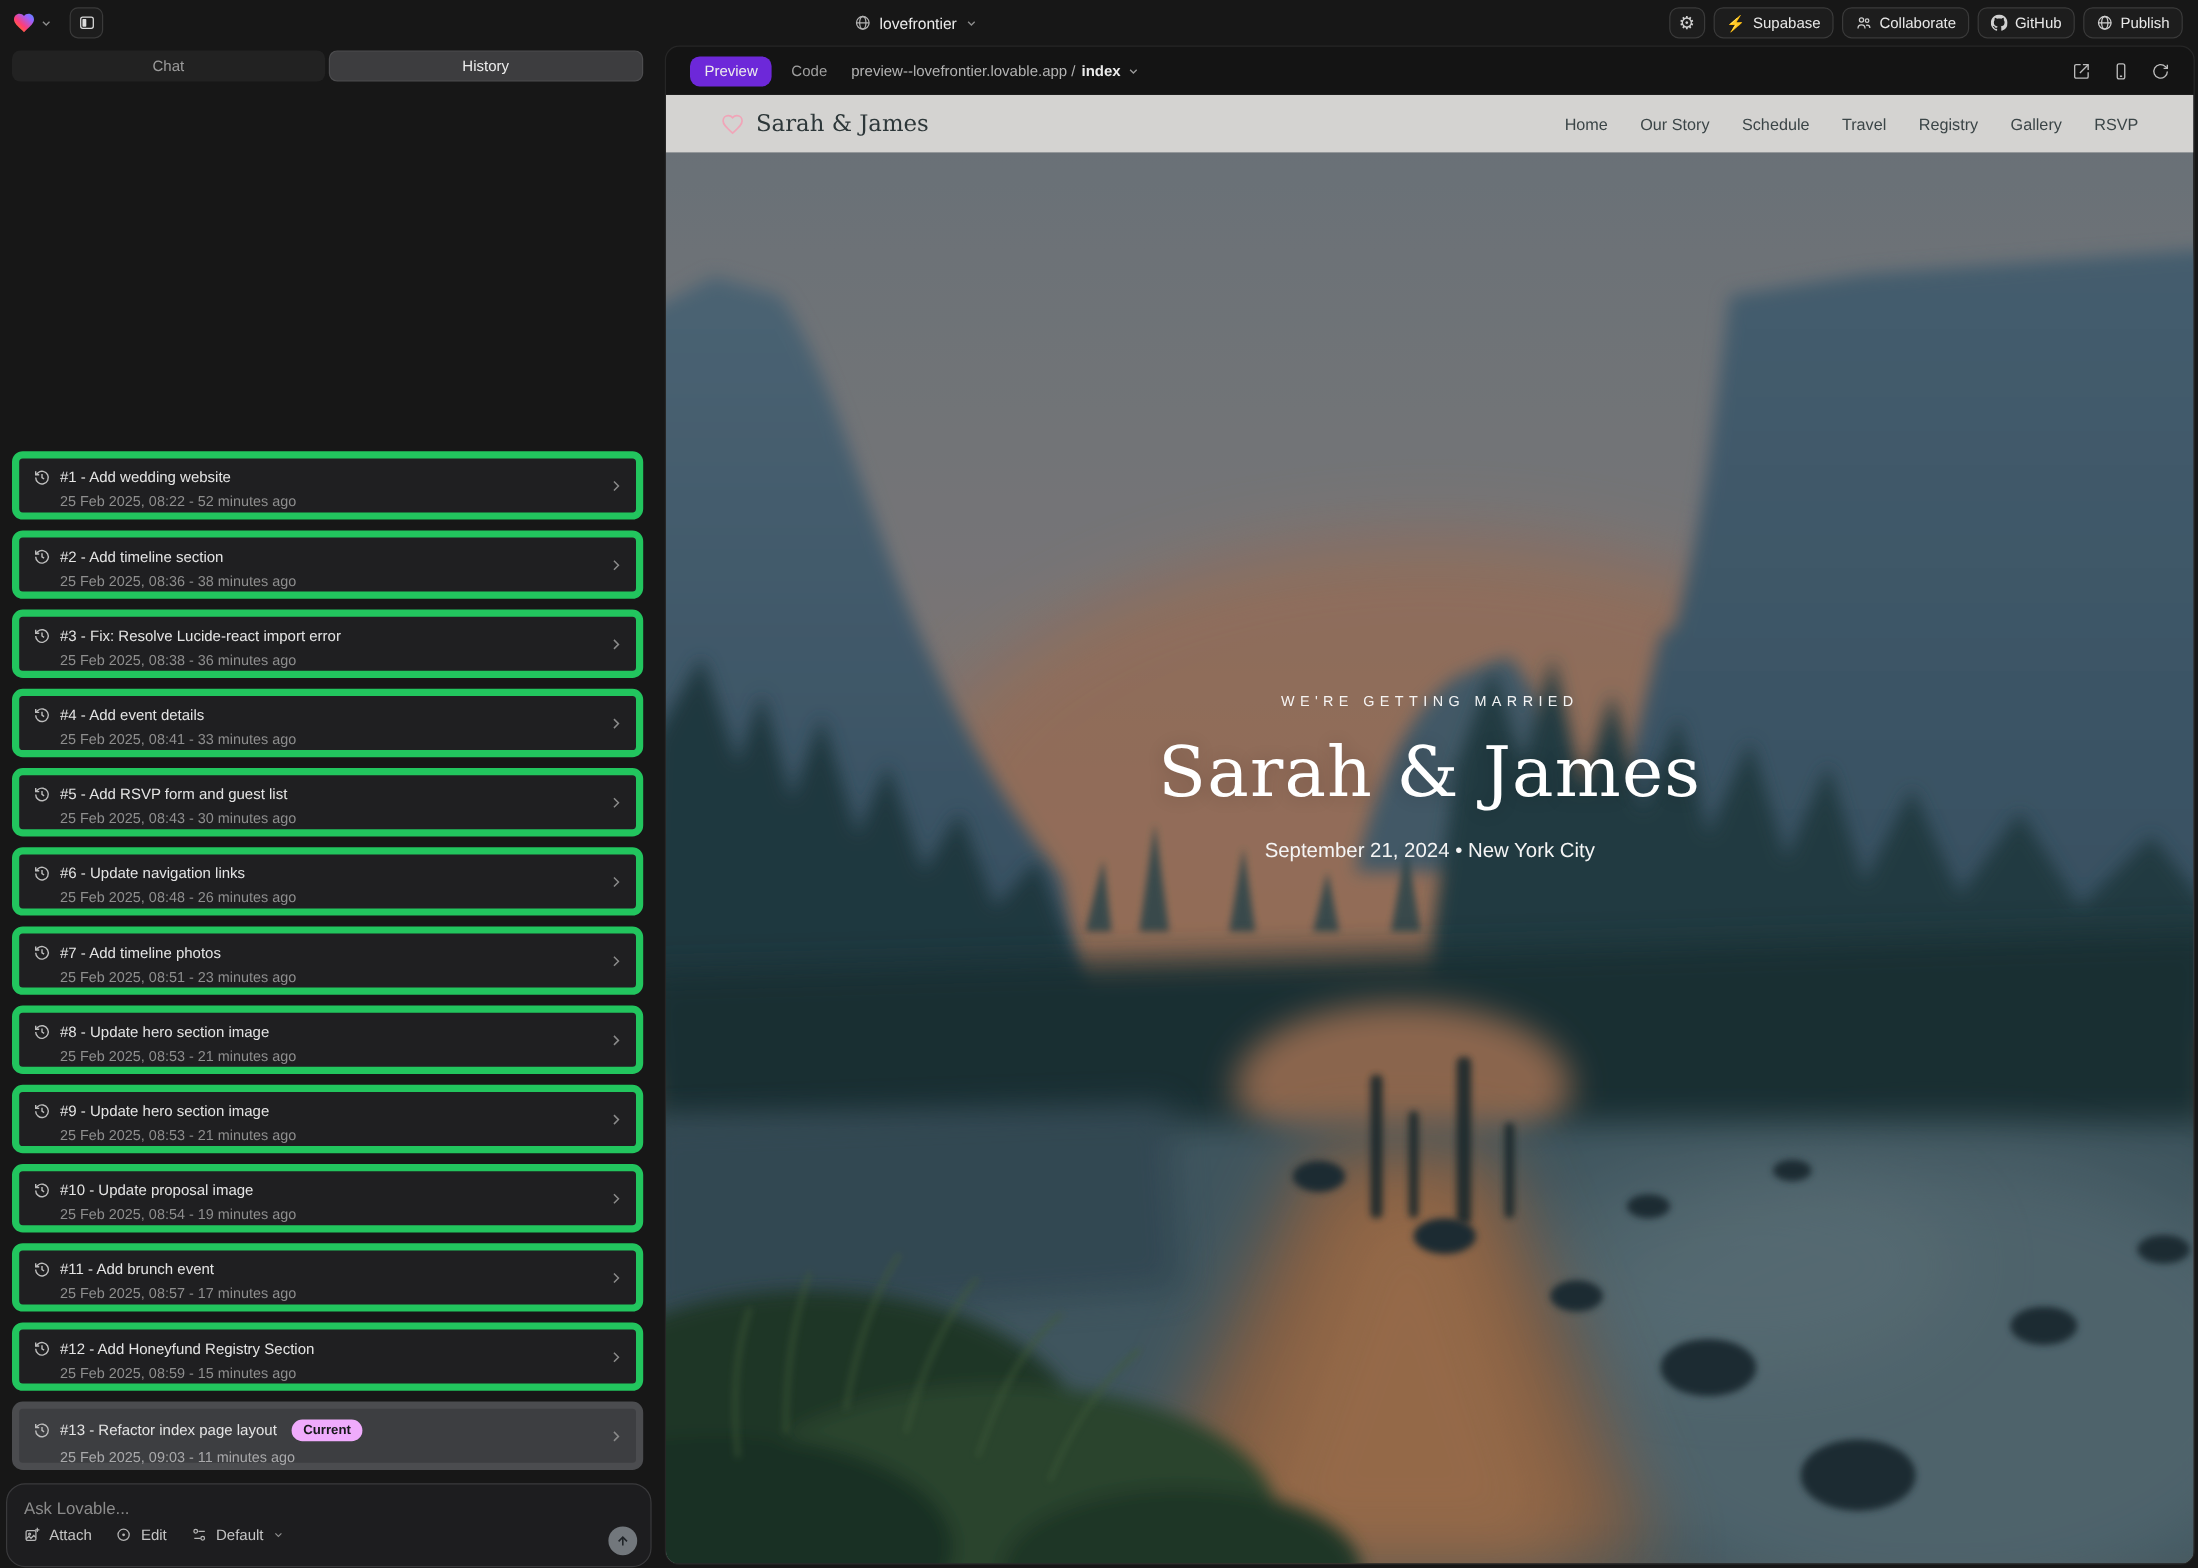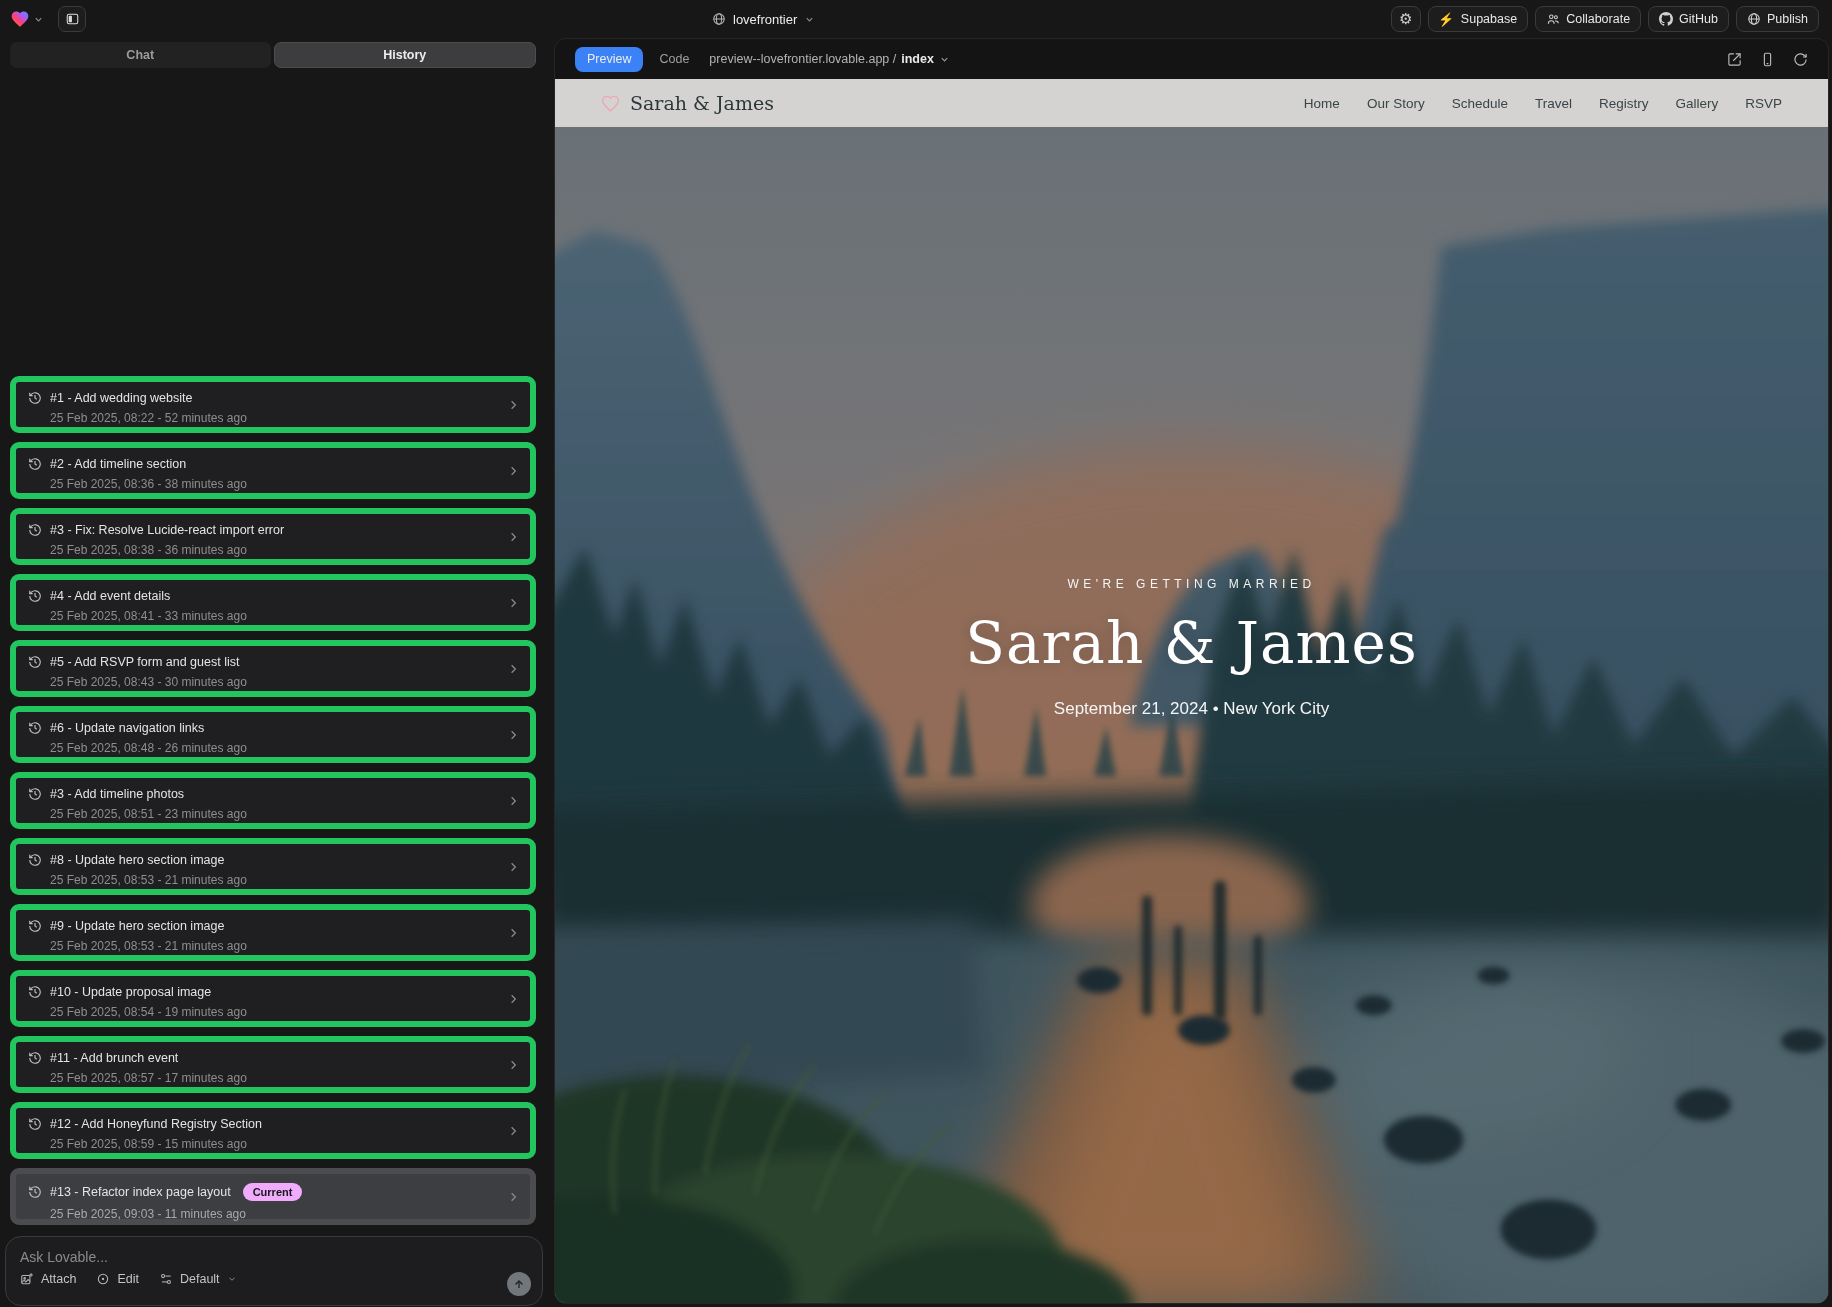--- a/index.html
+++ b/index.html
@@ -23,21 +23,21 @@
   .tb-btn{height:26px;display:flex;align-items:center;gap:6px;padding:0 10px;border:1px solid #3a3a3a;
           background:#1d1d1d;border-radius:8px;color:#e8e8e8;font-size:12.5px;cursor:pointer;}
   .tb-btn .glyph{width:14px;height:14px;color:#d0d0d0;}
   .gear-btn{width:30px;padding:0;justify-content:center;font-size:15px;color:#cfcfcf;}
   .bolt{color:#3ecf8e;font-size:13px;line-height:1;}
 
   
   .sidebar{position:absolute;top:38px;left:0;width:547px;bottom:0;}
   .tabs{position:absolute;top:4px;left:10px;right:11px;height:26px;display:flex;gap:3px;}
   .tab{flex:1;border-radius:7px;font-size:12.5px;display:flex;align-items:center;justify-content:center;
-       color:#9c9c9c;background:#222222;cursor:pointer;box-sizing:border-box;font-weight:bold;}
+       color:#9c9c9c;background:#222222;cursor:pointer;box-sizing:border-box;}
   .tab.active{background:#3d3d3f;color:#ededed;border:1px solid #4d4d4f;}
   .history-list{position:absolute;top:338px;left:10px;right:11px;display:flex;flex-direction:column;gap:9px;}
   .hist-item{position:relative;height:57px;background:#1f1f21;border:6px solid #22c55e;border-radius:9px;
              padding:9px 30px 9px 12px;box-sizing:border-box;cursor:pointer;}
   .hist-item.active{background:#3d3e41;border-color:#4b4c4f;}
   .hist-row1{display:flex;align-items:center;gap:8px;}
   .hist-icon{width:14px;height:14px;color:#bdbdbd;flex:0 0 auto;}
   .hist-title{font-size:12.5px;color:#e4e4e4;white-space:nowrap;}
   .badge{background:#f0abfc;color:#17181a;font-size:11px;font-weight:700;padding:3px 10px;border-radius:999px;margin-left:4px;}
   .hist-time{font-size:12px;color:#8e8e8e;margin:6px 0 0 22px;}
@@ -53,21 +53,21 @@
   .comp-btn .glyph{width:14px;height:14px;color:#b5b5b5;}
   .comp-btn .tiny-chev{width:10px;height:10px;}
   .send{margin-left:auto;width:24px;height:24px;border-radius:50%;background:#72777c;border:none;color:#1f2327;
         display:flex;align-items:center;justify-content:center;cursor:pointer;}
   .send svg{width:13px;height:13px;}
 
   
   .preview-panel{position:absolute;top:38px;left:554px;width:1275px;height:1266px;background:#141414;
                  border:1px solid #262626;border-radius:12px;box-sizing:border-box;overflow:hidden;}
   .preview-toolbar{height:40px;display:flex;align-items:center;padding:0 20px;}
-  .pv-pill{height:25px;padding:0 12px;border-radius:8px;background:#3b82f6;color:#ededed;font-size:12.5px;
+  .pv-pill{height:25px;padding:0 12px;border-radius:8px;background:#6d28d9;color:#ededed;font-size:12.5px;
            display:flex;align-items:center;cursor:pointer;}
   .pv-code{color:#9f9f9f;font-size:12.5px;margin-left:16px;cursor:pointer;}
   .pv-url{margin-left:20px;display:flex;align-items:center;gap:5px;font-size:12.5px;color:#b3b3b3;cursor:pointer;}
   .pv-url .path{color:#eaeaea;font-weight:700;}
   .pv-url .tiny-chev{color:#9a9a9a;}
   .pv-icons{margin-left:auto;display:flex;align-items:center;gap:18px;color:#bcbcbc;}
   .pv-icons svg{width:15px;height:15px;cursor:pointer;}
 
   
   .site{position:absolute;top:40px;left:0;right:0;bottom:0;overflow:hidden;}
@@ -269,21 +269,21 @@
           </svg>
       </div>
 
       <div class="hist-item">
         <div class="hist-row1">
           <svg class="hist-icon" viewBox="0 0 24 24" fill="none" stroke="currentColor" stroke-width="2">
             <path d="M3 12a9 9 0 1 0 3-6.7L3 8"></path>
               <path d="M3 3v5h5"></path>
               <path d="M12 7v5l3 2"></path>
           </svg>
-          <span class="hist-title">#3 - Add timeline photos</span>
+          <span class="hist-title">#7 - Add timeline photos</span>
 
         </div>
         <div class="hist-time">25 Feb 2025, 08:51 - 23 minutes ago</div>
         <svg class="hist-chevron" viewBox="0 0 24 24" fill="none" stroke="currentColor" stroke-width="2">
             <path d="M9 6l6 6-6 6"></path>
           </svg>
       </div>
 
       <div class="hist-item">
         <div class="hist-row1">

